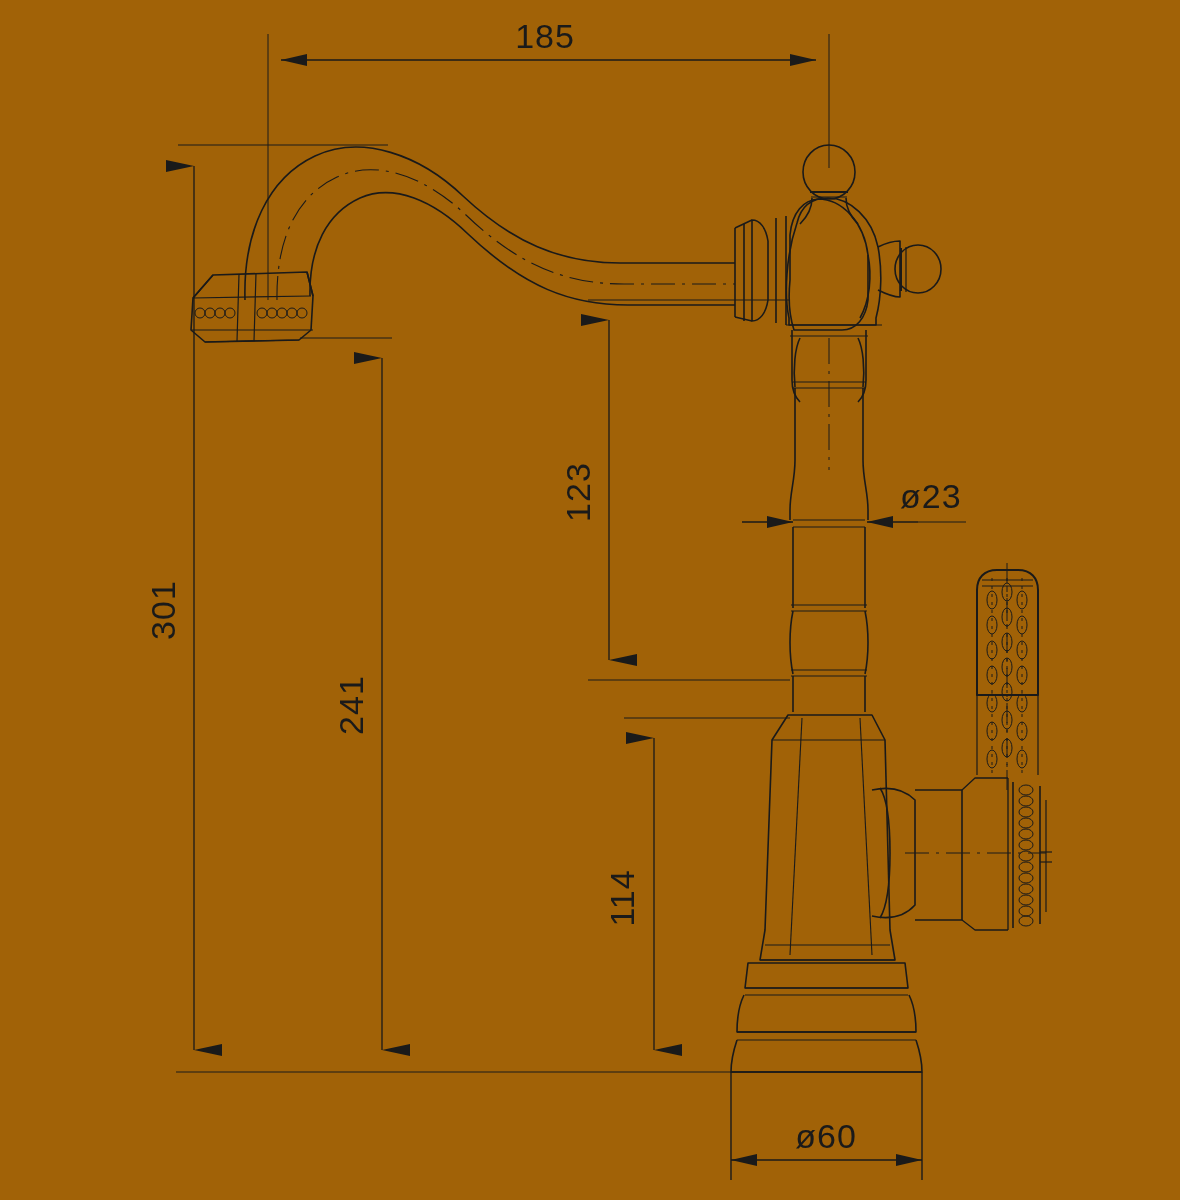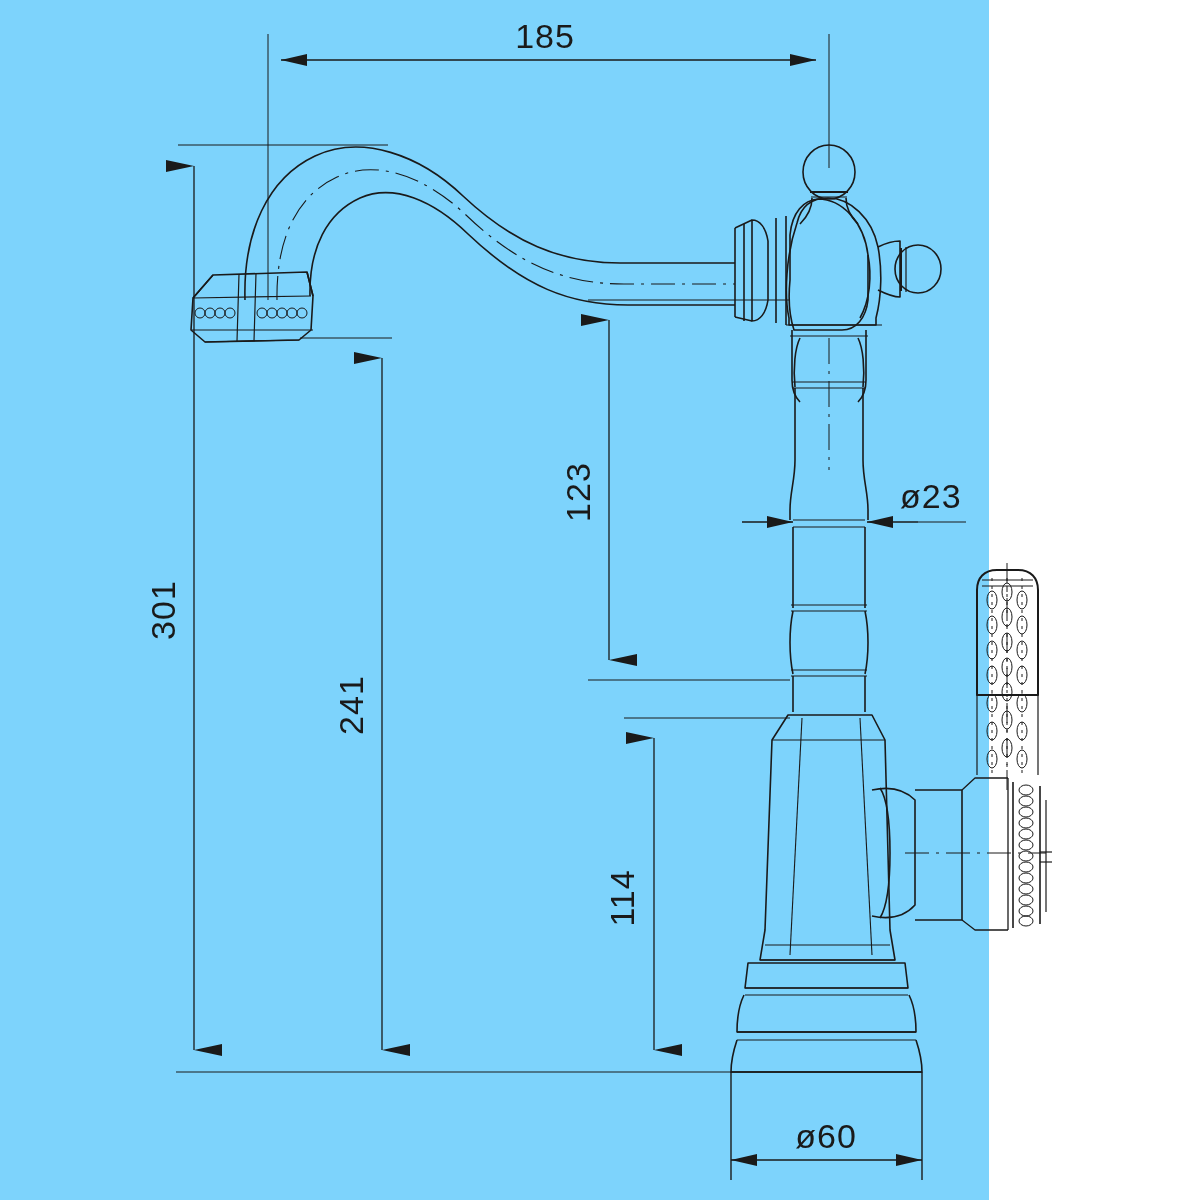--- a/index.html
+++ b/index.html
@@ -1,18 +1,18 @@
 <!DOCTYPE html>
 <html><head>
 <meta charset="utf-8">
 <style>
   html,body{margin:0;padding:0;background:#ffffff;}
   body{width:1200px;height:1200px;overflow:hidden;
        font-family:"Liberation Sans",sans-serif;}
-  #stage{position:relative;width:989px;height:1200px;background:#7dd3fc;}
+  #stage{position:relative;width:1180px;height:1200px;background:#a16207;}
   svg{display:block;}
   .dimtext{font-family:"Liberation Sans",sans-serif;font-size:34px;fill:#1a1a1a;
            letter-spacing:1px;}
 </style>
 </head>
 <body>
 
 <div id="stage">
 
 <svg width="1200" height="1200" viewBox="0 0 1200 1200">

